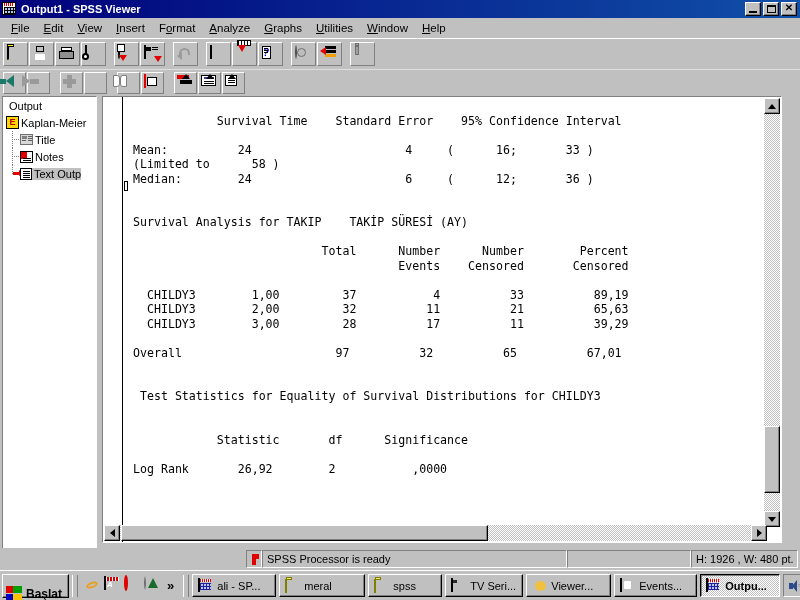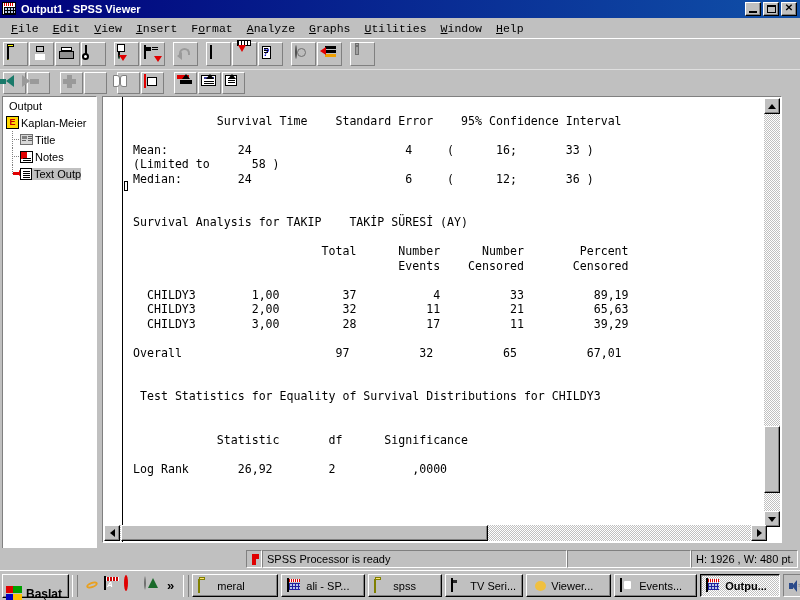--- a/index.html
+++ b/index.html
@@ -64,21 +64,21 @@
   .mini-x { position:absolute; left:0; top:0; width:100%; height:100%; line-height:12px; font-size:10px; font-weight:bold;}
 
   
   #menubar {
     position: absolute; left: 0; top: 18px; width: 800px; height: 20px;
     background: #c0c0c0; display: flex; align-items: center;
     padding-left: 4px; box-sizing: border-box;
   }
   .menu-item {
     font-size: 11.5px; color: #000; padding: 2px 7px; white-space: nowrap;
-    font-family: Liberation Mono, monospace;
+    font-family: Liberation Sans, sans-serif;
   }
   .menu-item u { text-decoration: underline; }
 
   
   #toolbar1 {
     position: absolute; left: 0; top: 38px; width: 800px; height: 31px;
     background: #c0c0c0; border-top: 1px solid #ffffff;
     display: flex; align-items: center; padding-left: 3px; box-sizing: border-box;
   }
   #toolbar2 {
@@ -555,27 +555,27 @@
     <div class="tb-grip"></div>
     <div class="qlaunch">
       <span class="ql-ico"><i class="qi-ie"></i></span>
       <span class="ql-ico"><i class="qi-abc"></i></span>
       <span class="ql-ico"><i class="qi-o"></i></span>
       <span class="ql-ico"><i class="qi-tree"></i></span>
       <span class="chev">»</span>
     </div>
     <div class="tb-grip"></div>
 
+    <div class="taskbtn" style="width:84px;">
+      <span class="tico"><i class="xl-ico"></i></span>
+      <span>ali - SP...</span>
+    </div>
     <div class="taskbtn" style="width:86px;">
       <span class="tico"><i class="folder-ico"></i></span>
       <span>meral</span>
-    </div>
-    <div class="taskbtn" style="width:84px;">
-      <span class="tico"><i class="xl-ico"></i></span>
-      <span>ali - SP...</span>
     </div>
     <div class="taskbtn" style="width:74px;">
       <span class="tico"><i class="folder-ico"></i></span>
       <span>spss</span>
     </div>
     <div class="taskbtn" style="width:78px;">
       <span class="tico"><i class="phone-ico"></i></span>
       <span>TV Seri...</span>
     </div>
     <div class="taskbtn" style="width:85px;">

